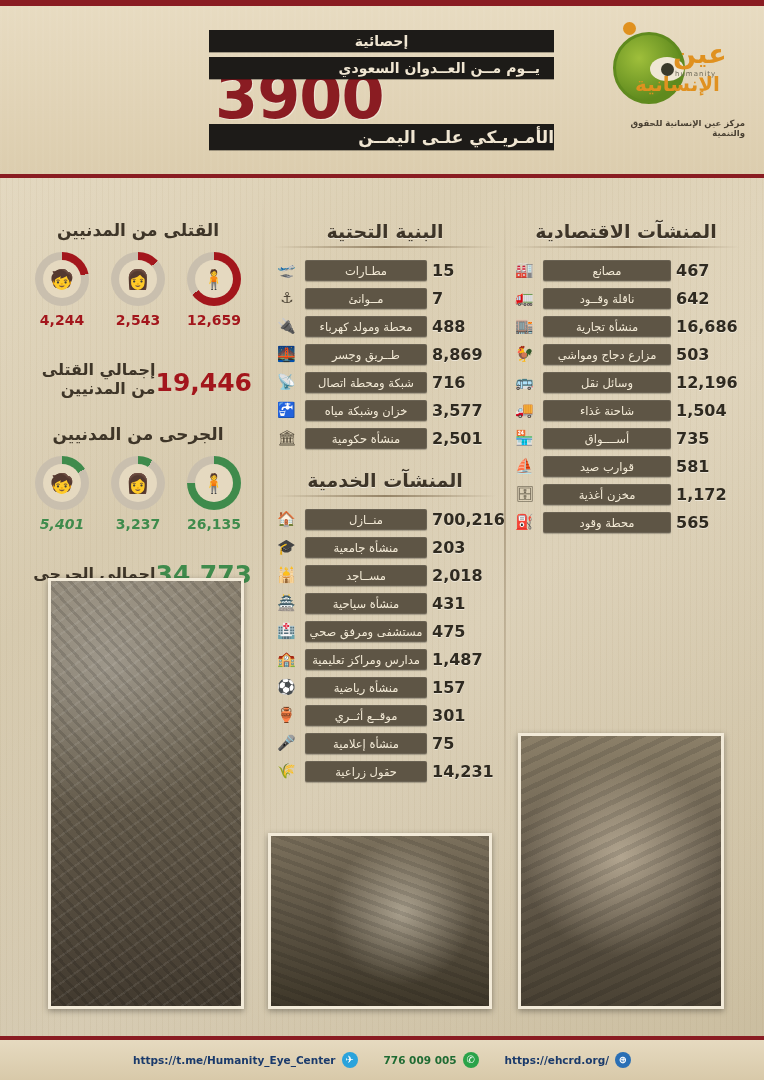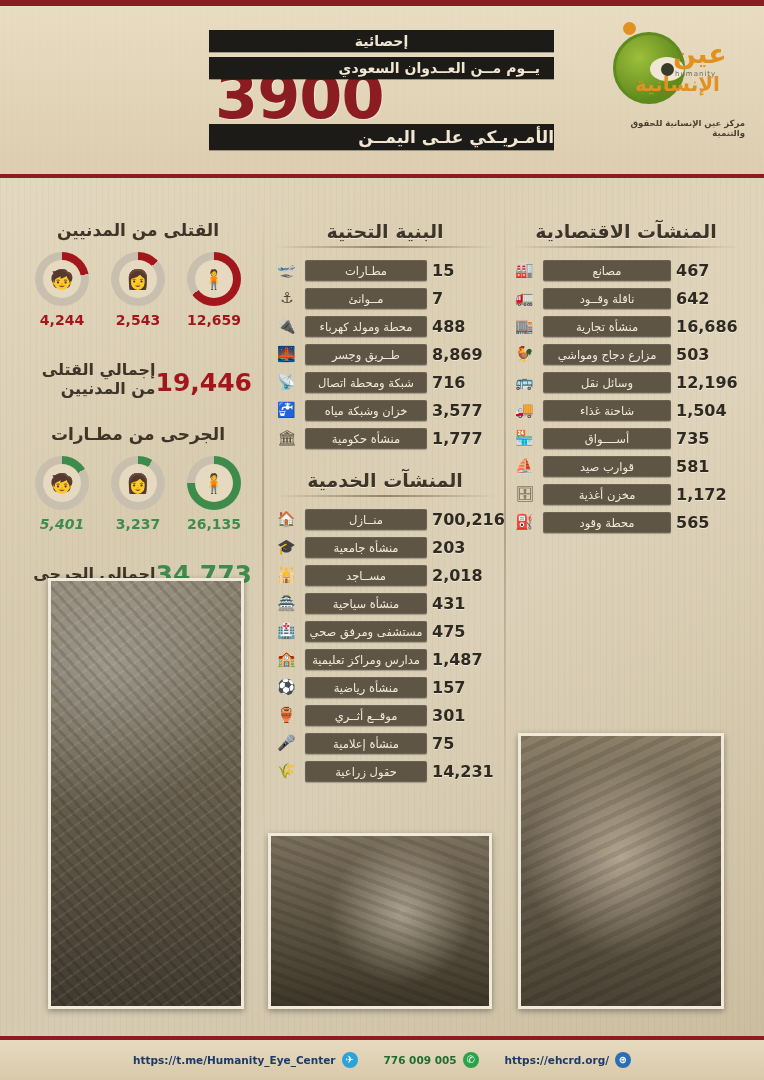--- a/index.html
+++ b/index.html
@@ -327,21 +327,21 @@
           <div class="num">716</div>
           <div class="lbl">شبكة ومحطة اتصال</div>
           <div class="ico">📡</div>
         </div>
         <div class="row">
           <div class="num">3,577</div>
           <div class="lbl">خزان وشبكة مياه</div>
           <div class="ico">🚰</div>
         </div>
         <div class="row">
-          <div class="num">1,777</div>
+          <div class="num">2,501</div>
           <div class="lbl">منشأة حكومية</div>
           <div class="ico">🏛</div>
         </div>
       </div>
 
     <div class="sec-title" style="margin-top:18px;">المنشآت الخدمية</div>
     <div class="sec-underline"></div>
     <div id="serv-rows">
         <div class="row">
           <div class="num">700,216</div>
@@ -420,21 +420,21 @@
             <div class="donut-val" style="color: rgb(163, 22, 28);">4,244</div>
           </div>
         </div>
       <div class="total-line">
         <div class="total-val" style="color:#a3161c;margin-top:24px;">19,446</div>
         <div class="total-lbl">إجمالي القتلى من المدنيين</div>
       </div>
     </div>
 
     <div style="margin-top:26px;">
-      <div class="stat-title">الجرحى من مطـارات</div>
+      <div class="stat-title">الجرحى من المدنيين</div>
       <div class="donuts" id="wounded-donuts">
           <div class="donut-wrap">
             <div class="donut" style="background: conic-gradient(rgb(63, 139, 76) 0deg, rgb(63, 139, 76) 270deg, rgb(201, 191, 174) 270deg, rgb(201, 191, 174) 360deg);">
               <div class="inner" style="color: rgb(63, 139, 76);">🧍</div>
             </div>
             <div class="donut-val" style="color: rgb(63, 139, 76);">26,135</div>
           </div>
           <div class="donut-wrap">
             <div class="donut" style="background: conic-gradient(rgb(63, 139, 76) 0deg, rgb(63, 139, 76) 32deg, rgb(201, 191, 174) 32deg, rgb(201, 191, 174) 360deg);">
               <div class="inner" style="color: rgb(63, 139, 76);">👩</div>

